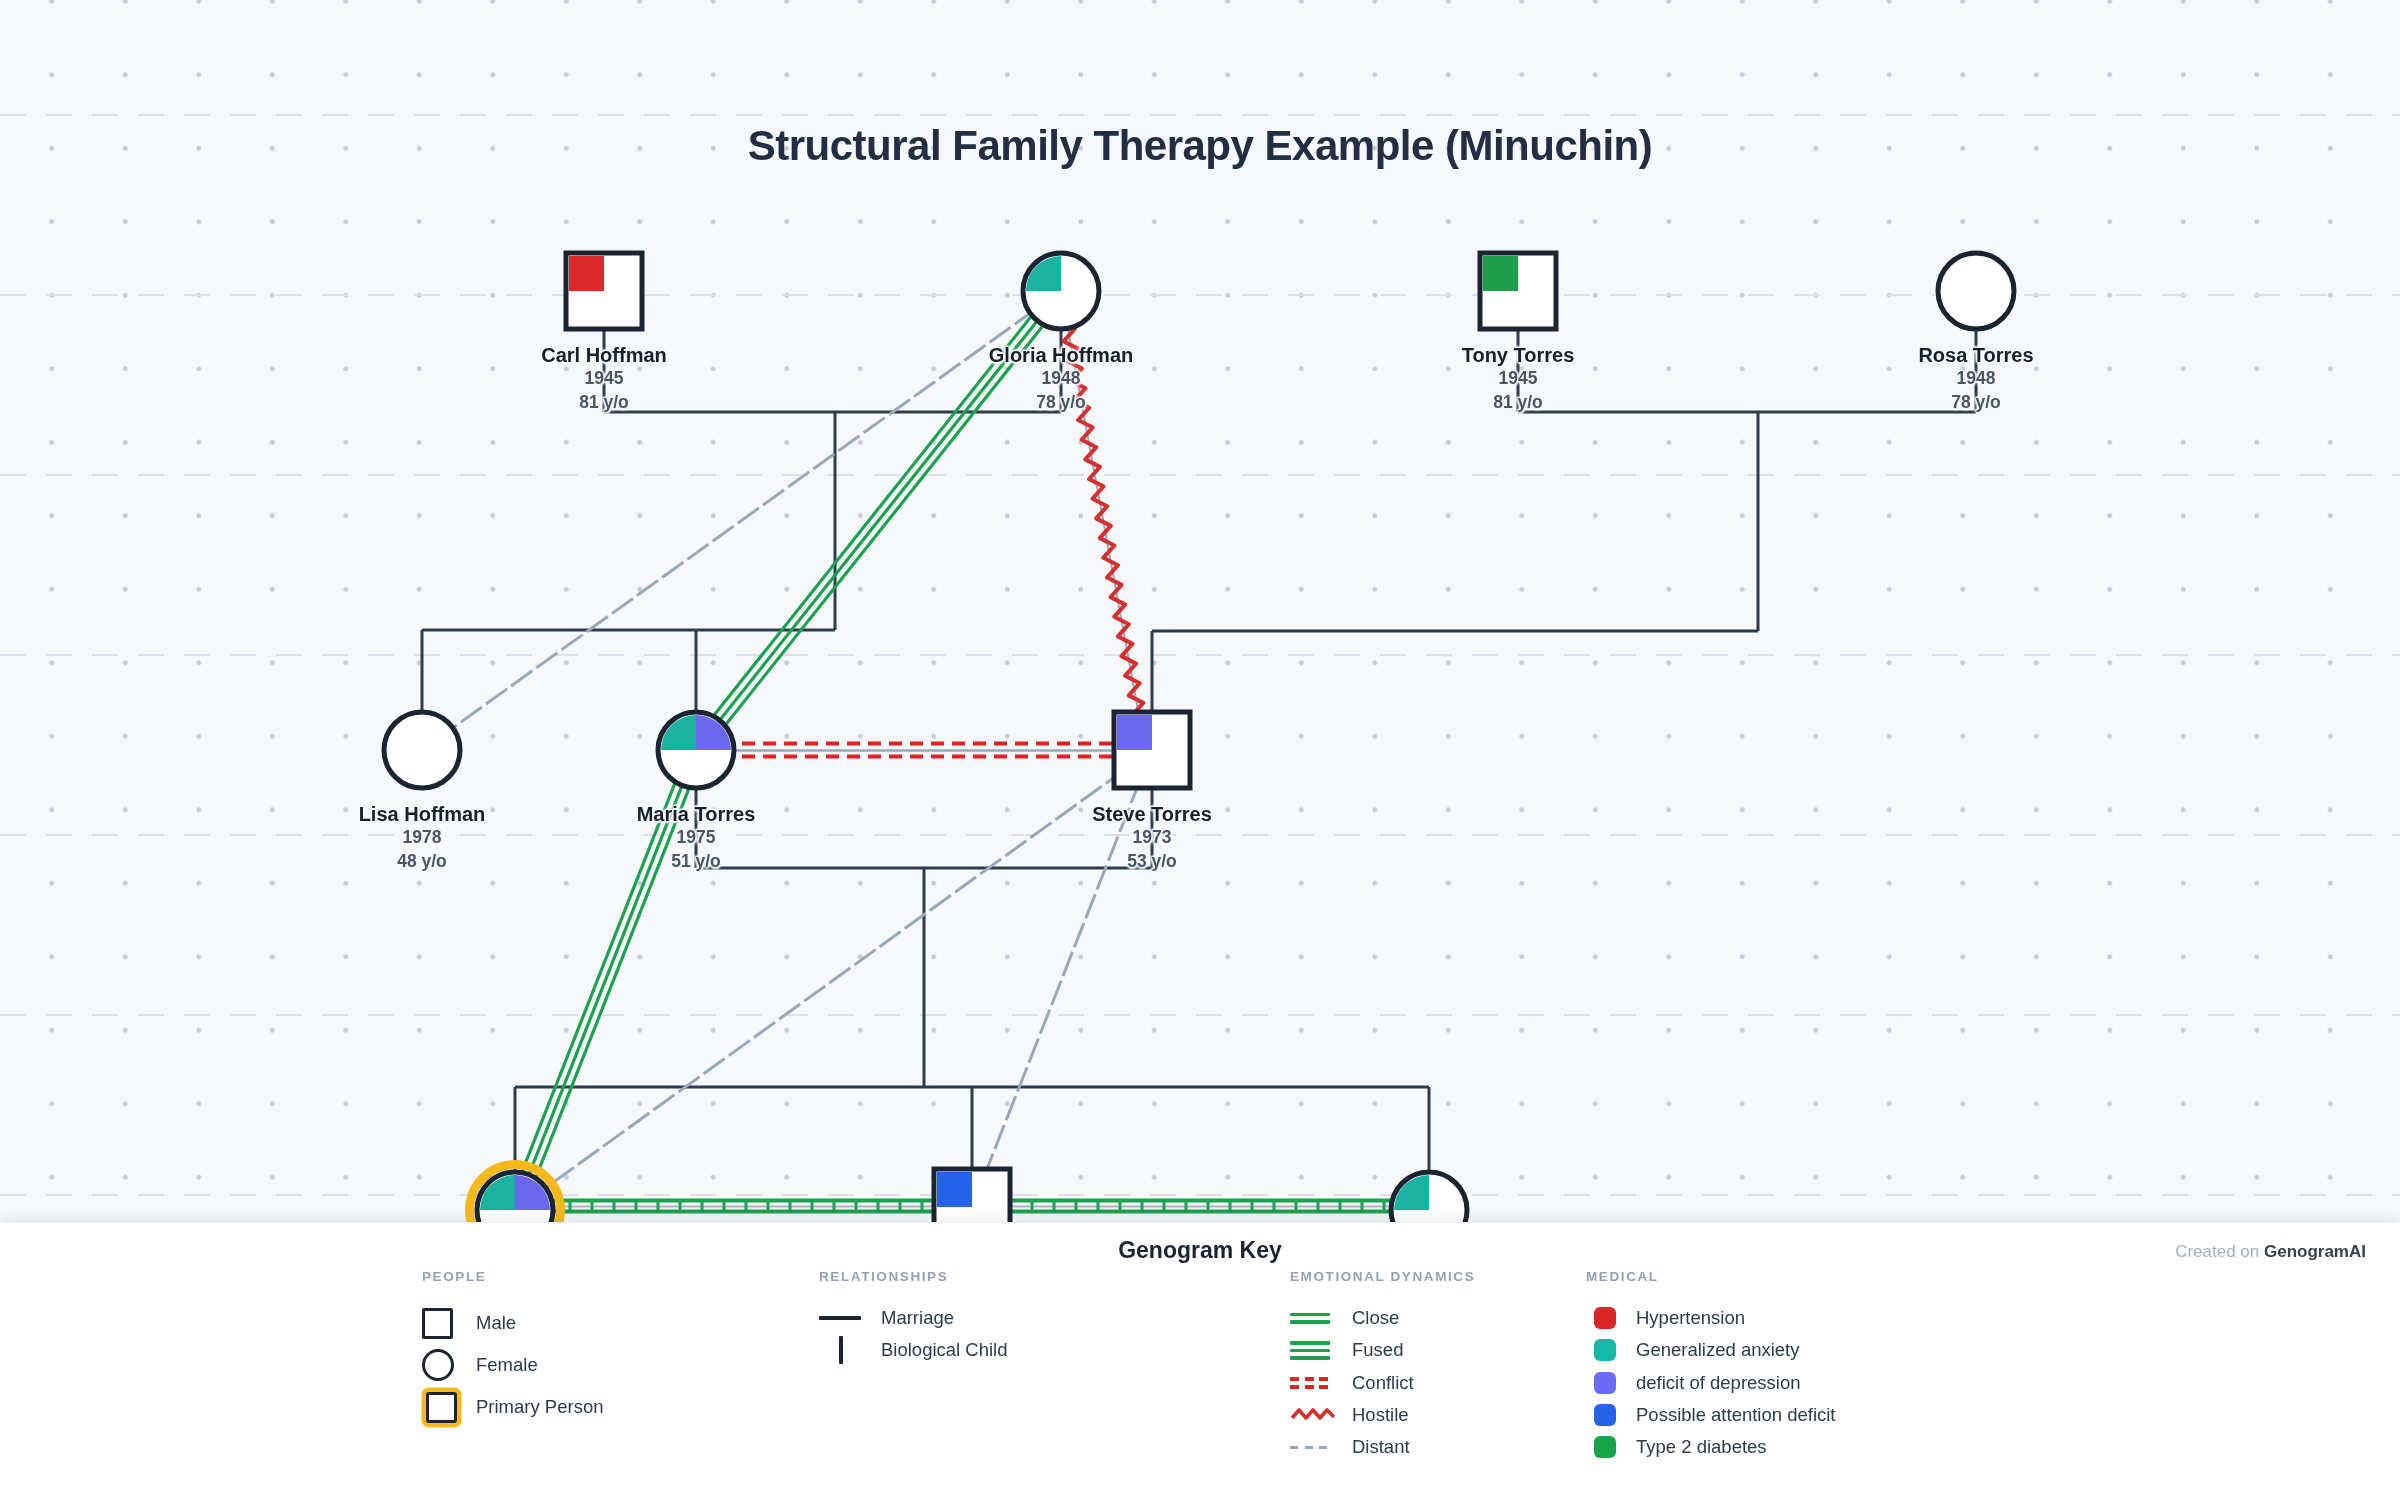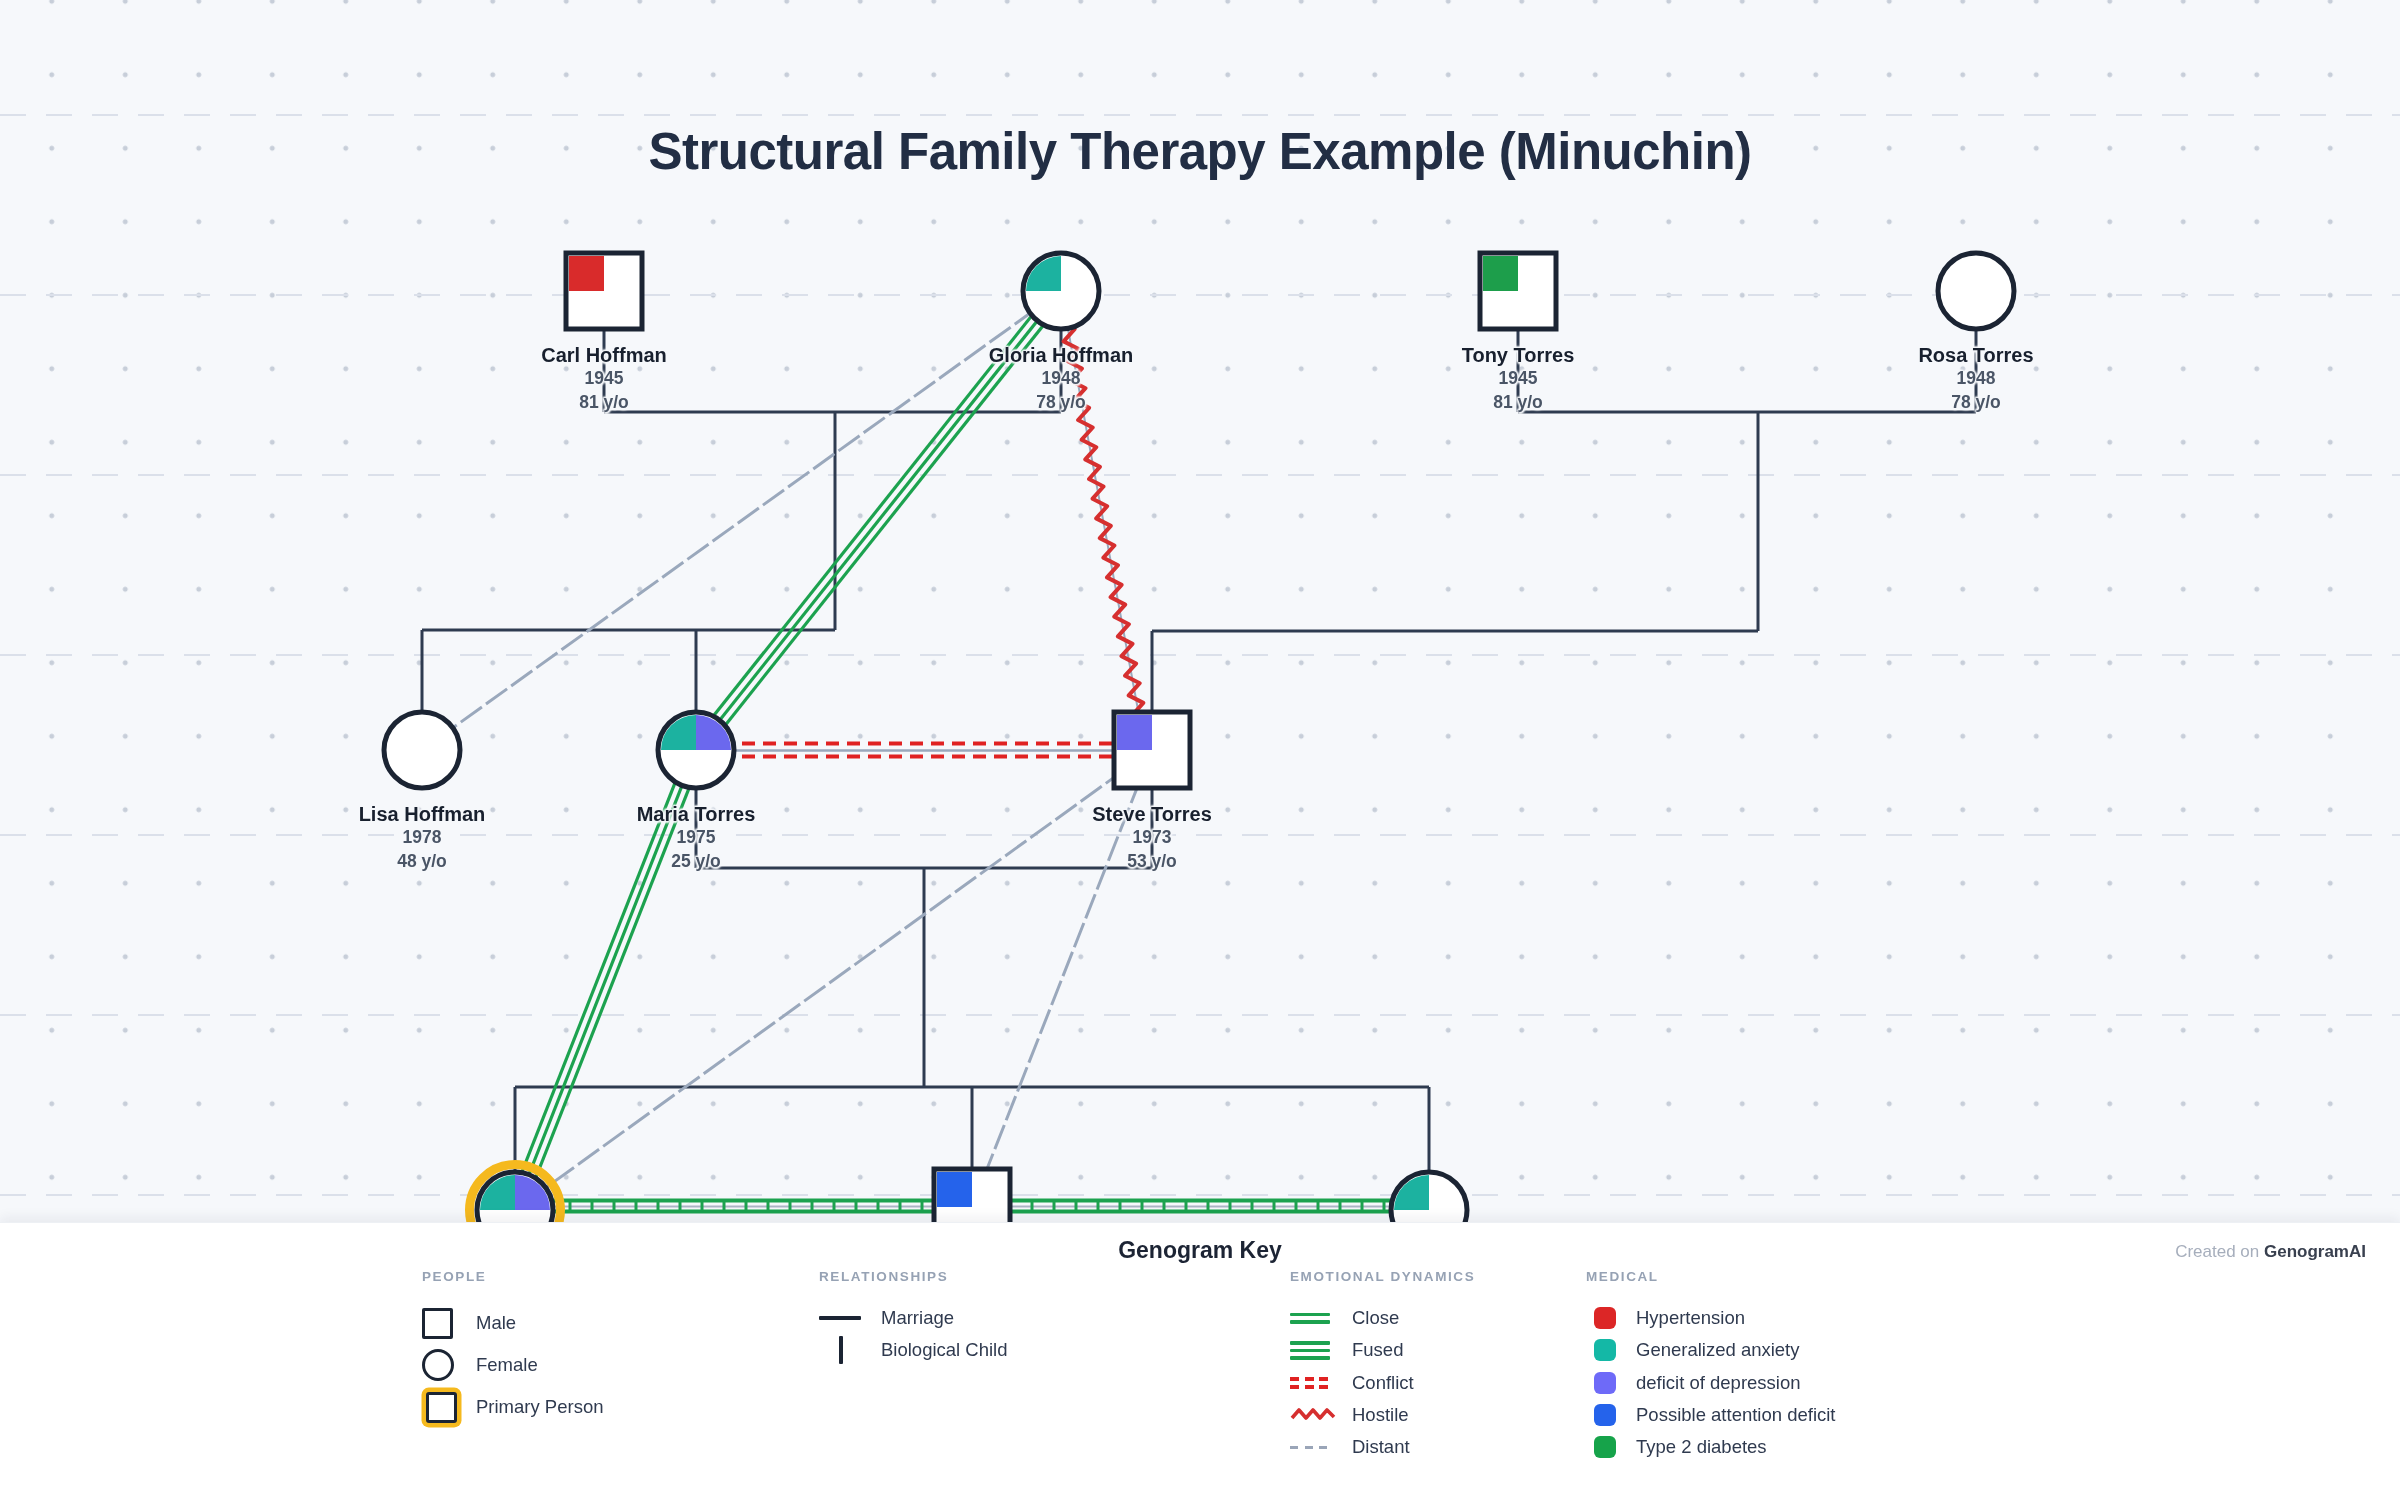--- a/index.html
+++ b/index.html
@@ -4,21 +4,21 @@
 <style>
   html,body{margin:0;padding:0;background:#e9ebf0;}
   #page{position:relative;width:2400px;height:1500px;overflow:hidden;
         font-family:"Liberation Sans",sans-serif;background:#f6f8fb;}
   
   #canvas{position:absolute;left:0;top:0;width:2400px;height:1222px;
           background-image:radial-gradient(circle,#c7ced9 2.2px,rgba(0,0,0,0) 2.8px);
           background-size:73.5px 73.5px;background-position:15px 38px;}
   #diagram-svg{position:absolute;left:0;top:0;}
   #page-title{position:absolute;left:0;top:122px;width:2400px;text-align:center;
-          font-size:51px;font-weight:bold;letter-spacing:-0.5px;color:#222e44;}
+          font-size:42px;font-weight:bold;letter-spacing:-0.5px;color:#222e44;}
   
   .plabel{position:absolute;width:240px;text-align:center;pointer-events:none;
           text-shadow:0 0 3px #f6f8fb,0 0 5px #f6f8fb,1.5px 0 2px #f6f8fb,-1.5px 0 2px #f6f8fb,
                       0 1.5px 2px #f6f8fb,0 -1.5px 2px #f6f8fb,1px 1px 2px #f6f8fb,-1px -1px 2px #f6f8fb;}
   .pname{display:block;font-size:20px;font-weight:bold;color:#18202e;line-height:24px;}
   .pmeta{display:block;font-size:17.5px;font-weight:bold;color:#4a5566;line-height:23.5px;}
   
   #key-band{position:absolute;left:0;top:1222px;width:2400px;height:278px;background:#ffffff;
             border-top:1px solid #edf0f4;box-shadow:0 -4px 12px rgba(25,35,55,0.07);}
   #key-title{position:absolute;left:0;top:14px;width:2400px;text-align:center;
@@ -234,21 +234,21 @@
           <span class="pmeta">78 y/o</span>
         </div>
         <div class="plabel" style="left: 302px; top: 802px;">
           <span class="pname">Lisa Hoffman</span>
           <span class="pmeta">1978</span>
           <span class="pmeta">48 y/o</span>
         </div>
         <div class="plabel" style="left: 576px; top: 802px;">
           <span class="pname">Maria Torres</span>
           <span class="pmeta">1975</span>
-          <span class="pmeta">25 y/o</span>
+          <span class="pmeta">51 y/o</span>
         </div>
         <div class="plabel" style="left: 1032px; top: 802px;">
           <span class="pname">Steve Torres</span>
           <span class="pmeta">1973</span>
           <span class="pmeta">53 y/o</span>
         </div>
       </div>
   </div>
   <div id="page-title">Structural Family Therapy Example (Minuchin)</div>
 

